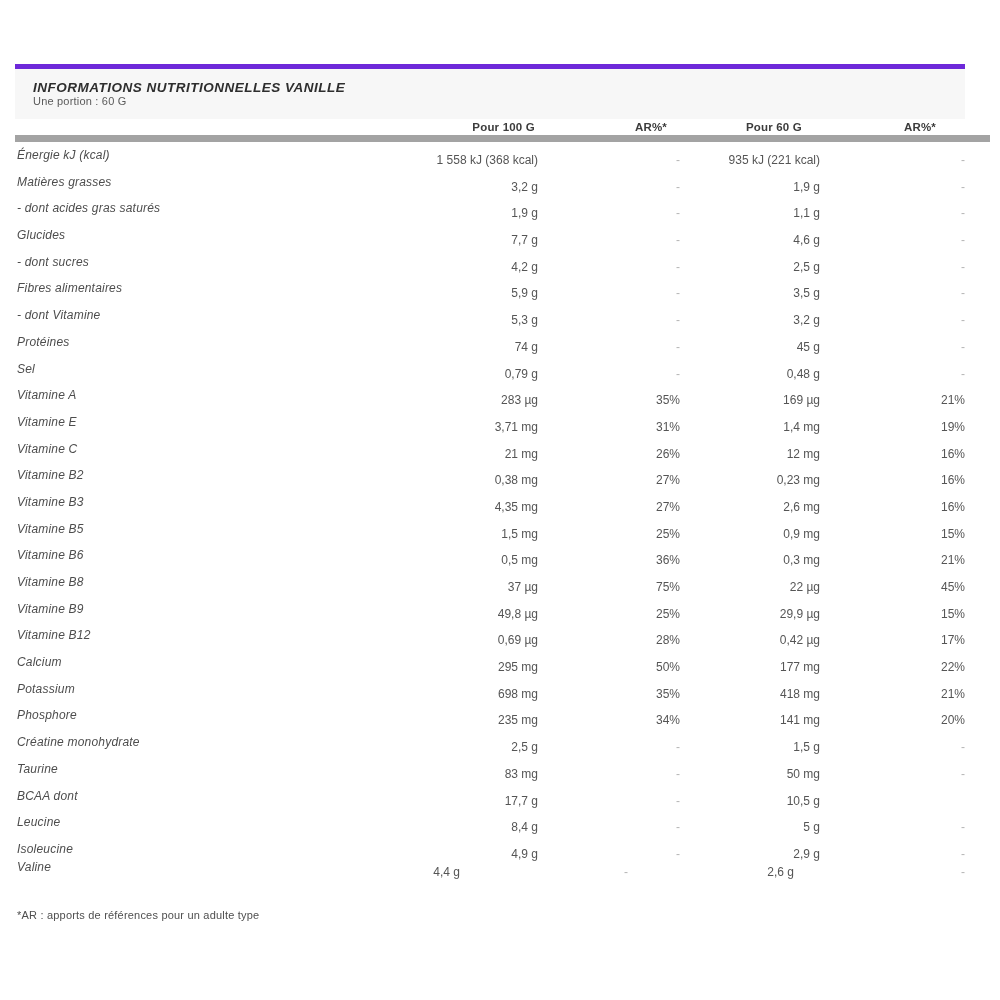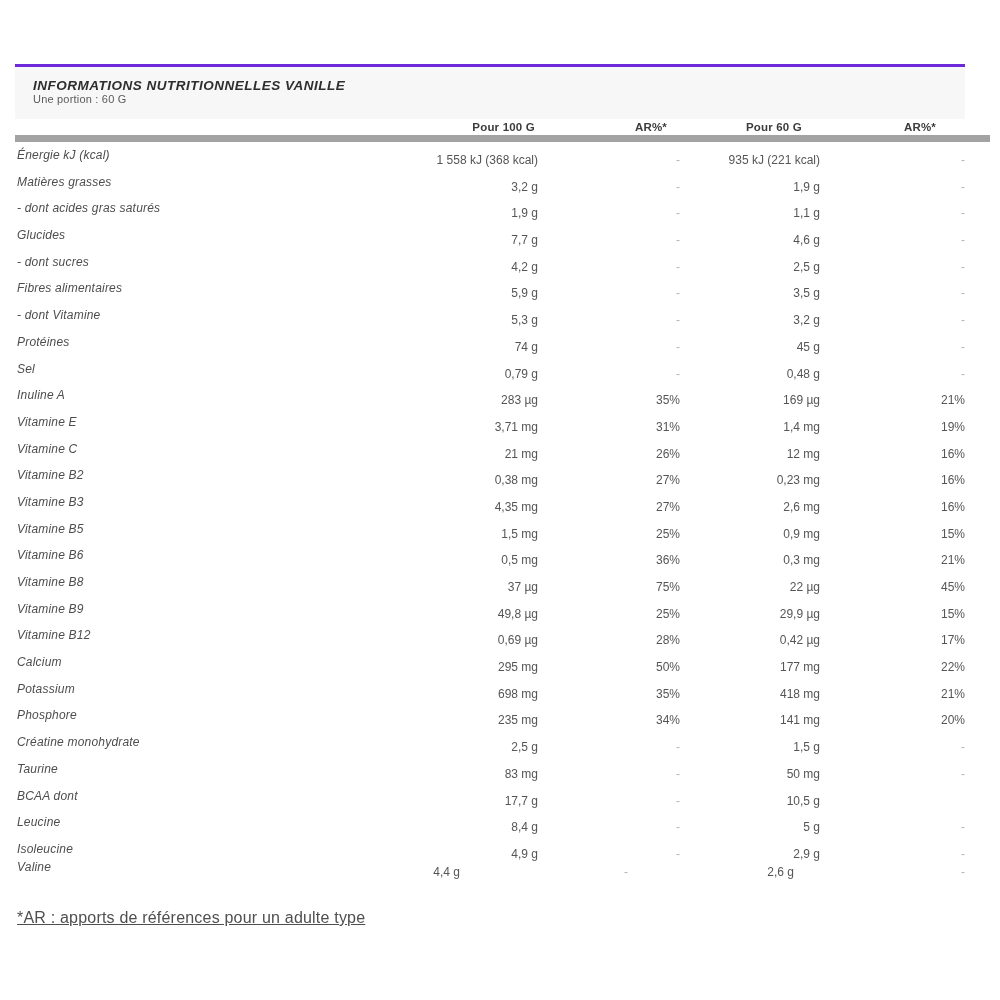--- a/index.html
+++ b/index.html
@@ -2,21 +2,21 @@
 <html><head>
 <meta charset="utf-8">
 <style>
   * { margin:0; padding:0; box-sizing:border-box; }
   html,body { width:1000px; height:1000px; background:#ffffff;
               font-family:"Liberation Sans", sans-serif; color:#4d4d4d; }
   .page { position:relative; width:1000px; height:1000px; background:#fff; }
 
   
   .banner { position:absolute; left:15px; top:64px; width:950px; height:55px;
-            background:#f7f7f7; border-top:3px solid #6d28d9; padding:11px 0 0 18px; }
+            background:#f7f7f7; border-top:5px solid #6d28d9; padding:11px 0 0 18px; }
   .title  { font-size:13.5px; font-weight:bold; font-style:italic;
             color:#2e2e2e; letter-spacing:0.5px; }
   .portion{ font-size:11px; color:#5a5a5a; margin-top:0; letter-spacing:0.2px; }
 
   
   .table { position:absolute; left:15px; top:119px; width:975px; }
   .grid-row { display:grid;
               grid-template-columns:1fr 150px 142px 140px 145px;
               padding-left:2px; padding-right:25px; }
   .thead { height:23px; align-items:center;
@@ -31,22 +31,22 @@
   .tbody .row { height:26.7px; overflow:visible; }
   .tbody .row:nth-child(27) { height:18px; }   
   .tbody .row:nth-child(28) { height:25px;gap:26px; }
   .label { font-size:12px; color:#4d4d4d; text-align:left;
            padding-top:6px; letter-spacing:0.2px; white-space:nowrap;font-style:italic; }
   .val   { font-size:12px; color:#555555; text-align:right;
            padding-top:11px; white-space:nowrap; }
   .val.dash { color:#b5b5b5; }
   .val.empty { visibility:hidden; }
 
-  .footnote { position:absolute; left:17px; top:909px; font-size:16px;
-              color:#4f4f4f; letter-spacing:0.2px;text-decoration:underline; }
+  .footnote { position:absolute; left:17px; top:909px; font-size:11px;
+              color:#4f4f4f; letter-spacing:0.2px; }
 </style>
 </head>
 <body>
 
 <div class="page">
 
   <div class="banner">
     <div class="title">INFORMATIONS NUTRITIONNELLES VANILLE</div>
     <div class="portion">Une portion : 60 G</div>
   </div>
@@ -117,21 +117,21 @@
           <div class="val dash">-</div>
         </div>
         <div class="grid-row row">
           <div class="label">Sel</div>
           <div class="val">0,79 g</div>
           <div class="val dash">-</div>
           <div class="val">0,48 g</div>
           <div class="val dash">-</div>
         </div>
         <div class="grid-row row">
-          <div class="label">Inuline A</div>
+          <div class="label">Vitamine A</div>
           <div class="val">283 µg</div>
           <div class="val">35%</div>
           <div class="val">169 µg</div>
           <div class="val">21%</div>
         </div>
         <div class="grid-row row">
           <div class="label">Vitamine E</div>
           <div class="val">3,71 mg</div>
           <div class="val">31%</div>
           <div class="val">1,4 mg</div>

